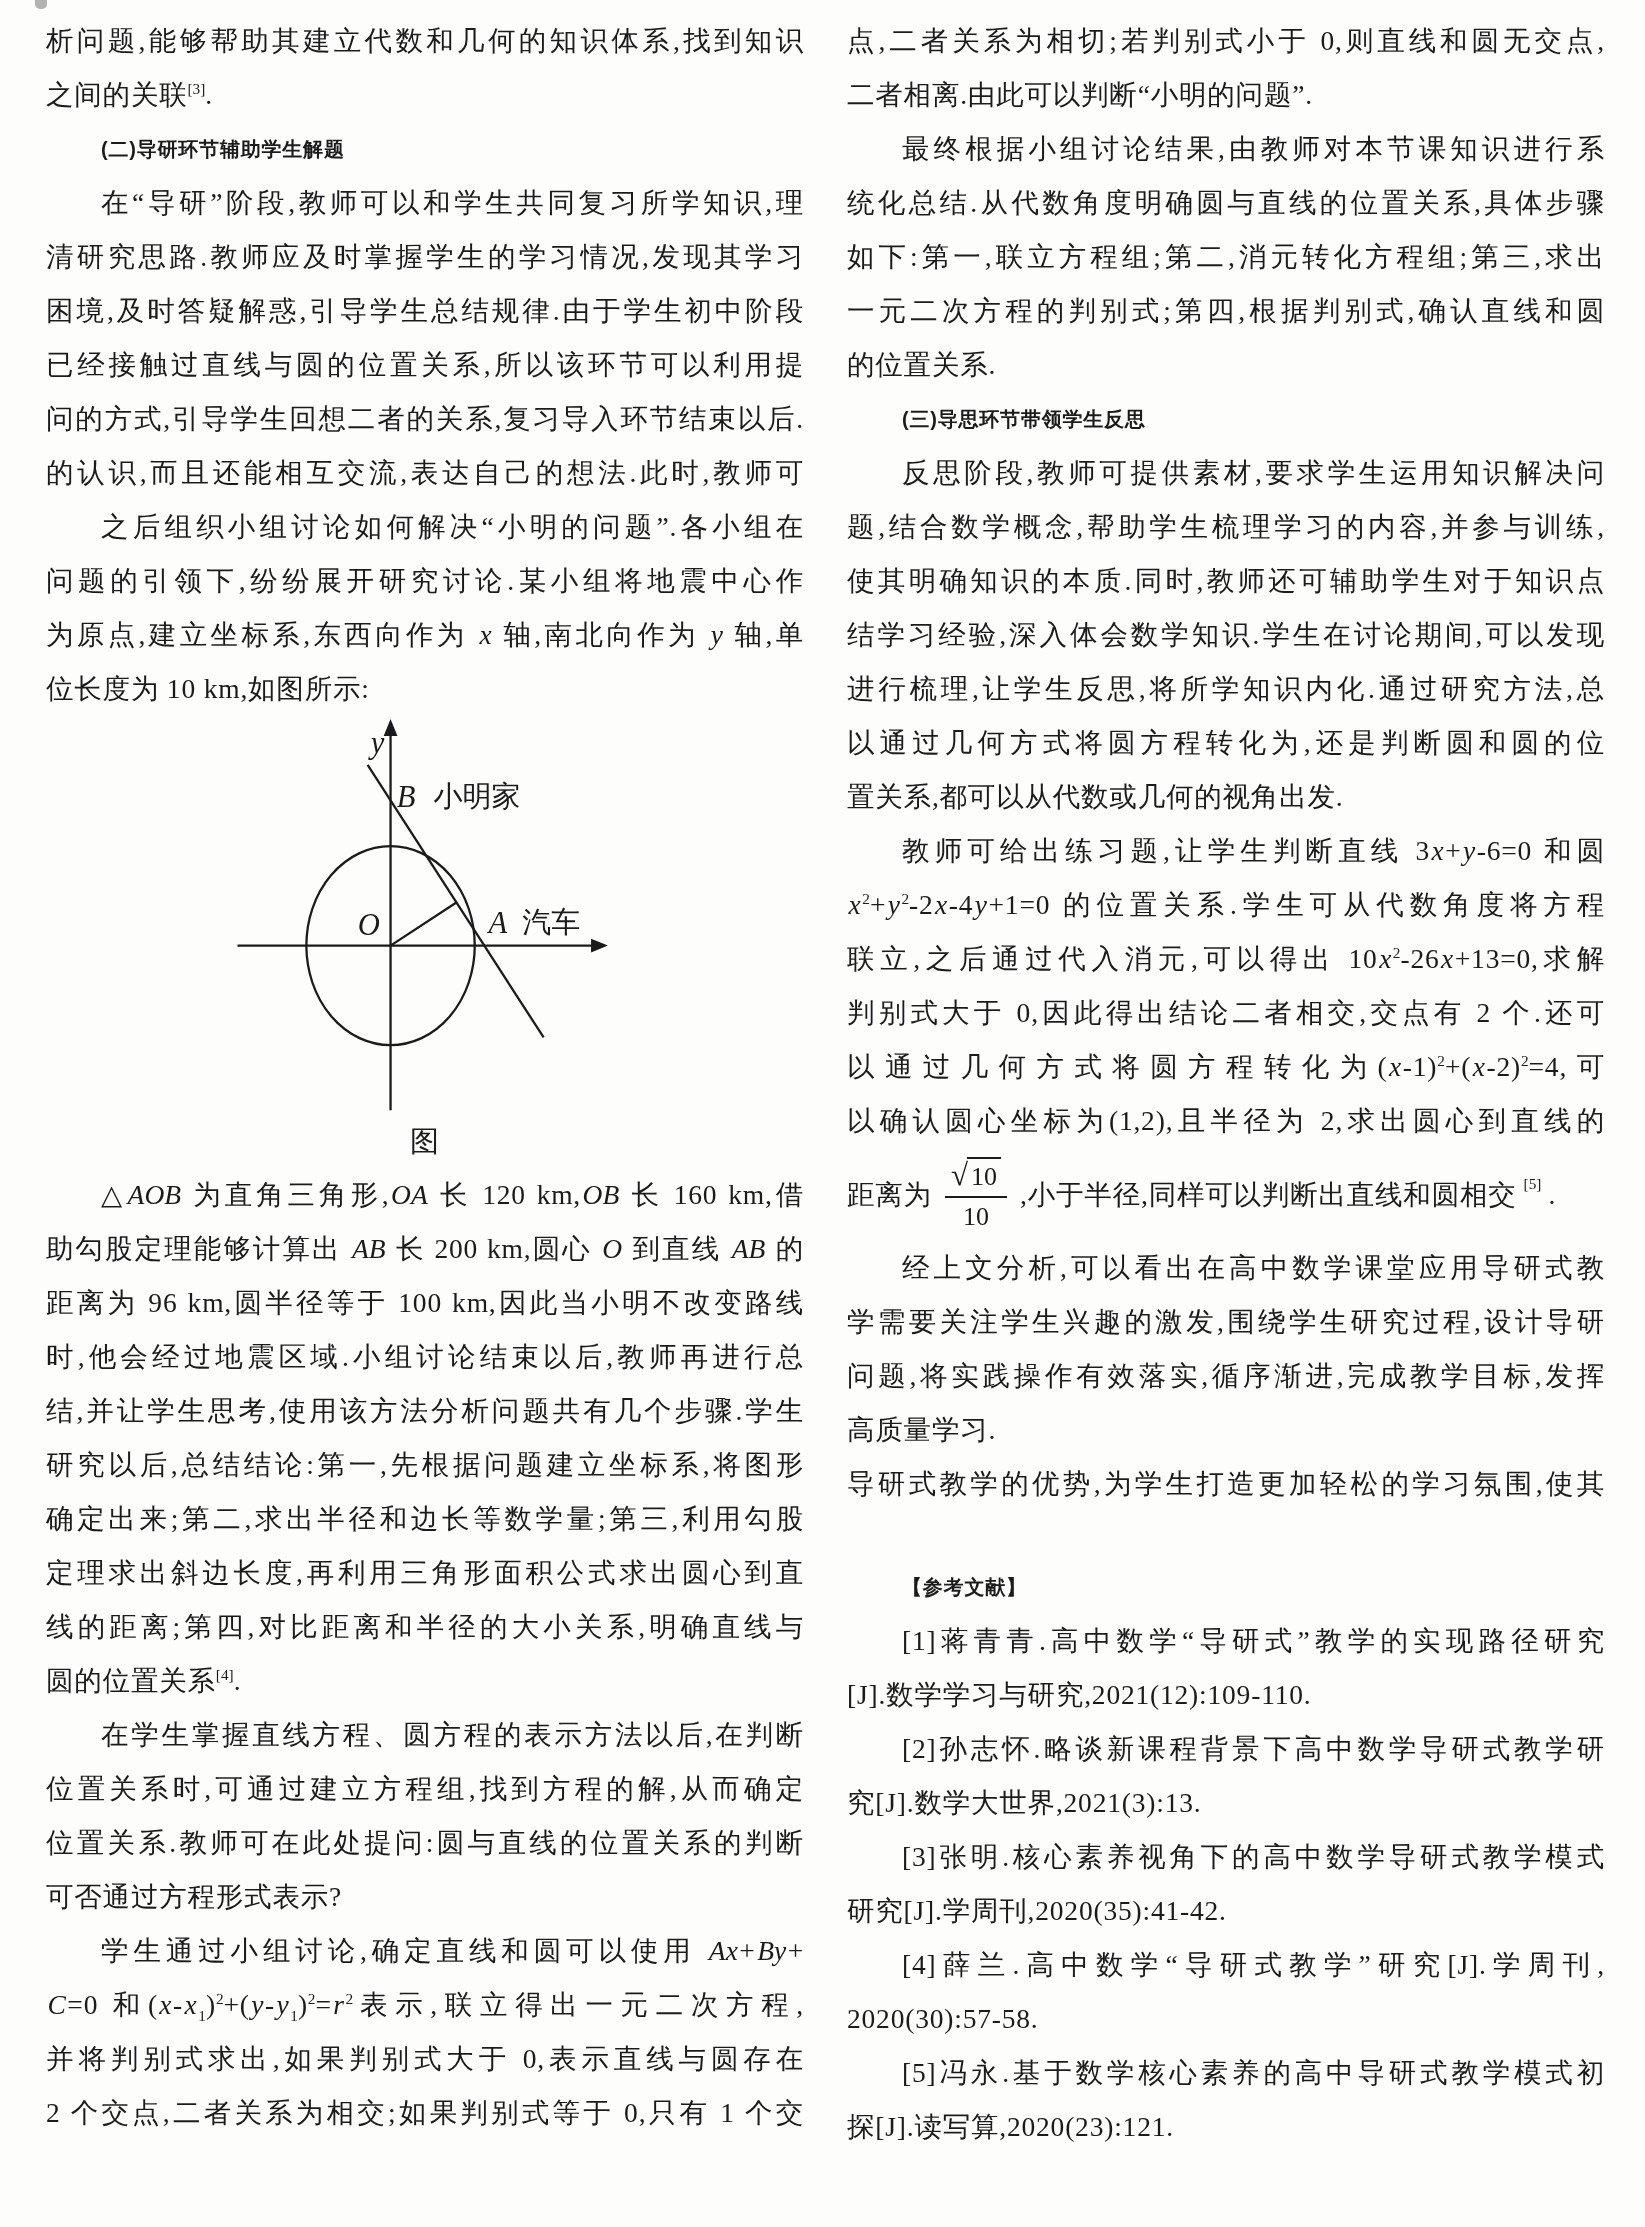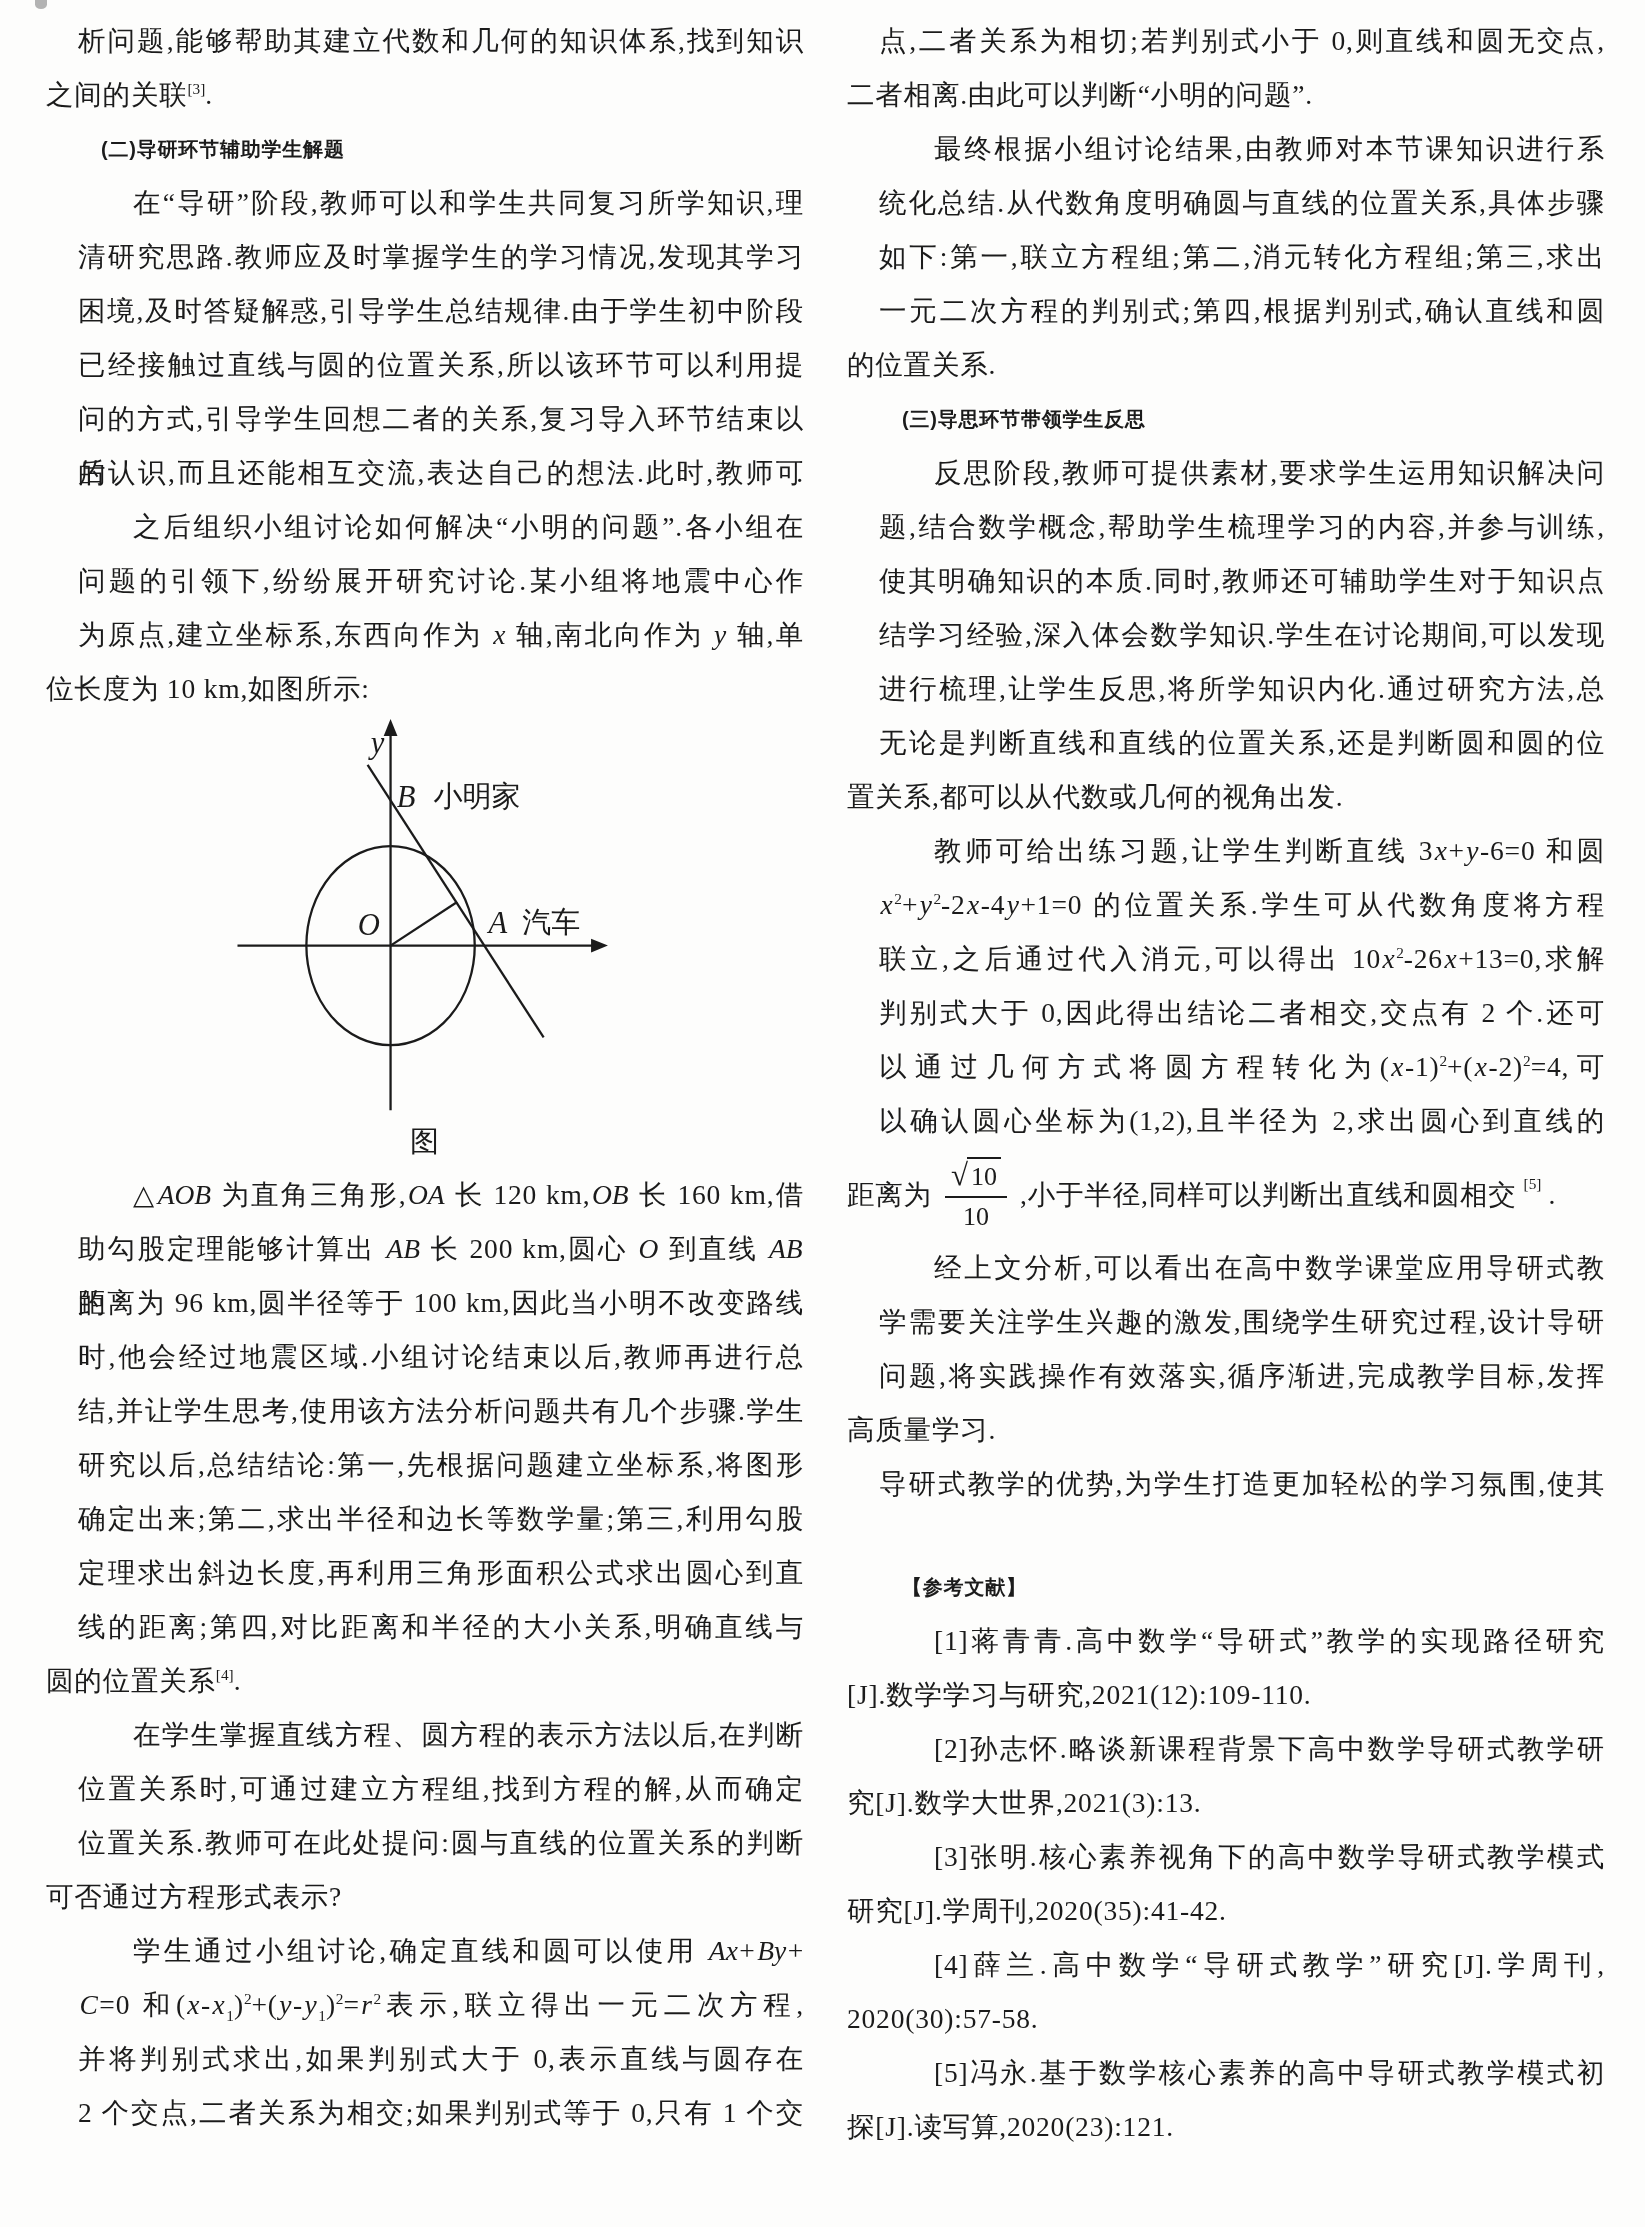--- a/index.html
+++ b/index.html
@@ -7,21 +7,21 @@
     width:1646px;height:2227px;overflow:hidden;background:#fdfdfc;
     color:#1b1b1b;font-family:"Liberation Serif","DejaVu Serif",serif;
     position:relative;
   }
   .page{display:flex;gap:43px;padding:13.8px 38px 0 46px;}
   .col{width:758px;flex:0 0 758px;}
   .line{
     height:54px;line-height:54px;font-size:27.5px;
     letter-spacing:0.8px;white-space:normal;overflow:visible;
   }
-  .line.j{text-align:justify;text-align-last:justify;text-justify:inter-character;margin-left:32px;}
+  .line.j{text-align:justify;text-align-last:justify;text-justify:inter-character;}
   .line.indent{text-indent:55px;}
   .line.hei{font-weight:700;font-family:"Liberation Sans","DejaVu Sans",sans-serif;font-size:20px;}
   .line sup{font-size:15.3px;line-height:0;vertical-align:super;letter-spacing:0;}
   .line sub{font-size:15.3px;line-height:0;vertical-align:sub;letter-spacing:0;}
   .it{font-style:italic;font-family:"Liberation Serif","DejaVu Serif",serif;letter-spacing:0;padding:0 1.5px;}
   .line.tall{height:93px;display:flex;align-items:center;line-height:93px;gap:7px;}
   .line.tall sup{position:relative;top:-10.7px;vertical-align:baseline;}
   .frac{
     display:inline-flex;flex-direction:column;align-items:center;
     margin:0 6.1px;font-size:26px;line-height:1.15;letter-spacing:0;
@@ -120,21 +120,21 @@
         <div class="line j"><span>统化总结.从代数角度明确圆与直线的位置关系,具体步骤</span></div>
         <div class="line j"><span>如下:第一,联立方程组;第二,消元转化方程组;第三,求出</span></div>
         <div class="line j"><span>一元二次方程的判别式;第四,根据判别式,确认直线和圆</span></div>
         <div class="line"><span>的位置关系.</span></div>
         <div class="line indent hei"><span>(三)导思环节带领学生反思</span></div>
         <div class="line j indent"><span>反思阶段,教师可提供素材,要求学生运用知识解决问</span></div>
         <div class="line j"><span>题,结合数学概念,帮助学生梳理学习的内容,并参与训练,</span></div>
         <div class="line j"><span>使其明确知识的本质.同时,教师还可辅助学生对于知识点</span></div>
         <div class="line j"><span>结学习经验,深入体会数学知识.学生在讨论期间,可以发现</span></div>
         <div class="line j"><span>进行梳理,让学生反思,将所学知识内化.通过研究方法,总</span></div>
-        <div class="line j"><span>无论是判断直线和直线的位置关系,还是判断圆和圆的位</span></div>
+        <div class="line j"><span>以通过几何方式将圆方程转化为,还是判断圆和圆的位</span></div>
         <div class="line"><span>置关系,都可以从代数或几何的视角出发.</span></div>
         <div class="line j indent"><span>教师可给出练习题,让学生判断直线 3</span><span class="it">x</span><span>+</span><span class="it">y</span><span>-6=0 和圆</span></div>
         <div class="line j"><span class="it">x</span><sup>2</sup><span>+</span><span class="it">y</span><sup>2</sup><span>-2</span><span class="it">x</span><span>-4</span><span class="it">y</span><span>+1=0 的位置关系.学生可从代数角度将方程</span></div>
         <div class="line j"><span>联立,之后通过代入消元,可以得出 10</span><span class="it">x</span><sup>2</sup><span>-26</span><span class="it">x</span><span>+13=0,求解</span></div>
         <div class="line j"><span>判别式大于 0,因此得出结论二者相交,交点有 2 个.还可</span></div>
         <div class="line j"><span>以通过几何方式将圆方程转化为(</span><span class="it">x</span><span>-1)</span><sup>2</sup><span>+(</span><span class="it">x</span><span>-2)</span><sup>2</sup><span>=4,可</span></div>
         <div class="line j"><span>以确认圆心坐标为(1,2),且半径为 2,求出圆心到直线的</span></div>
         <div class="line tall">
           <span>距离为</span>
           <span class="frac">

